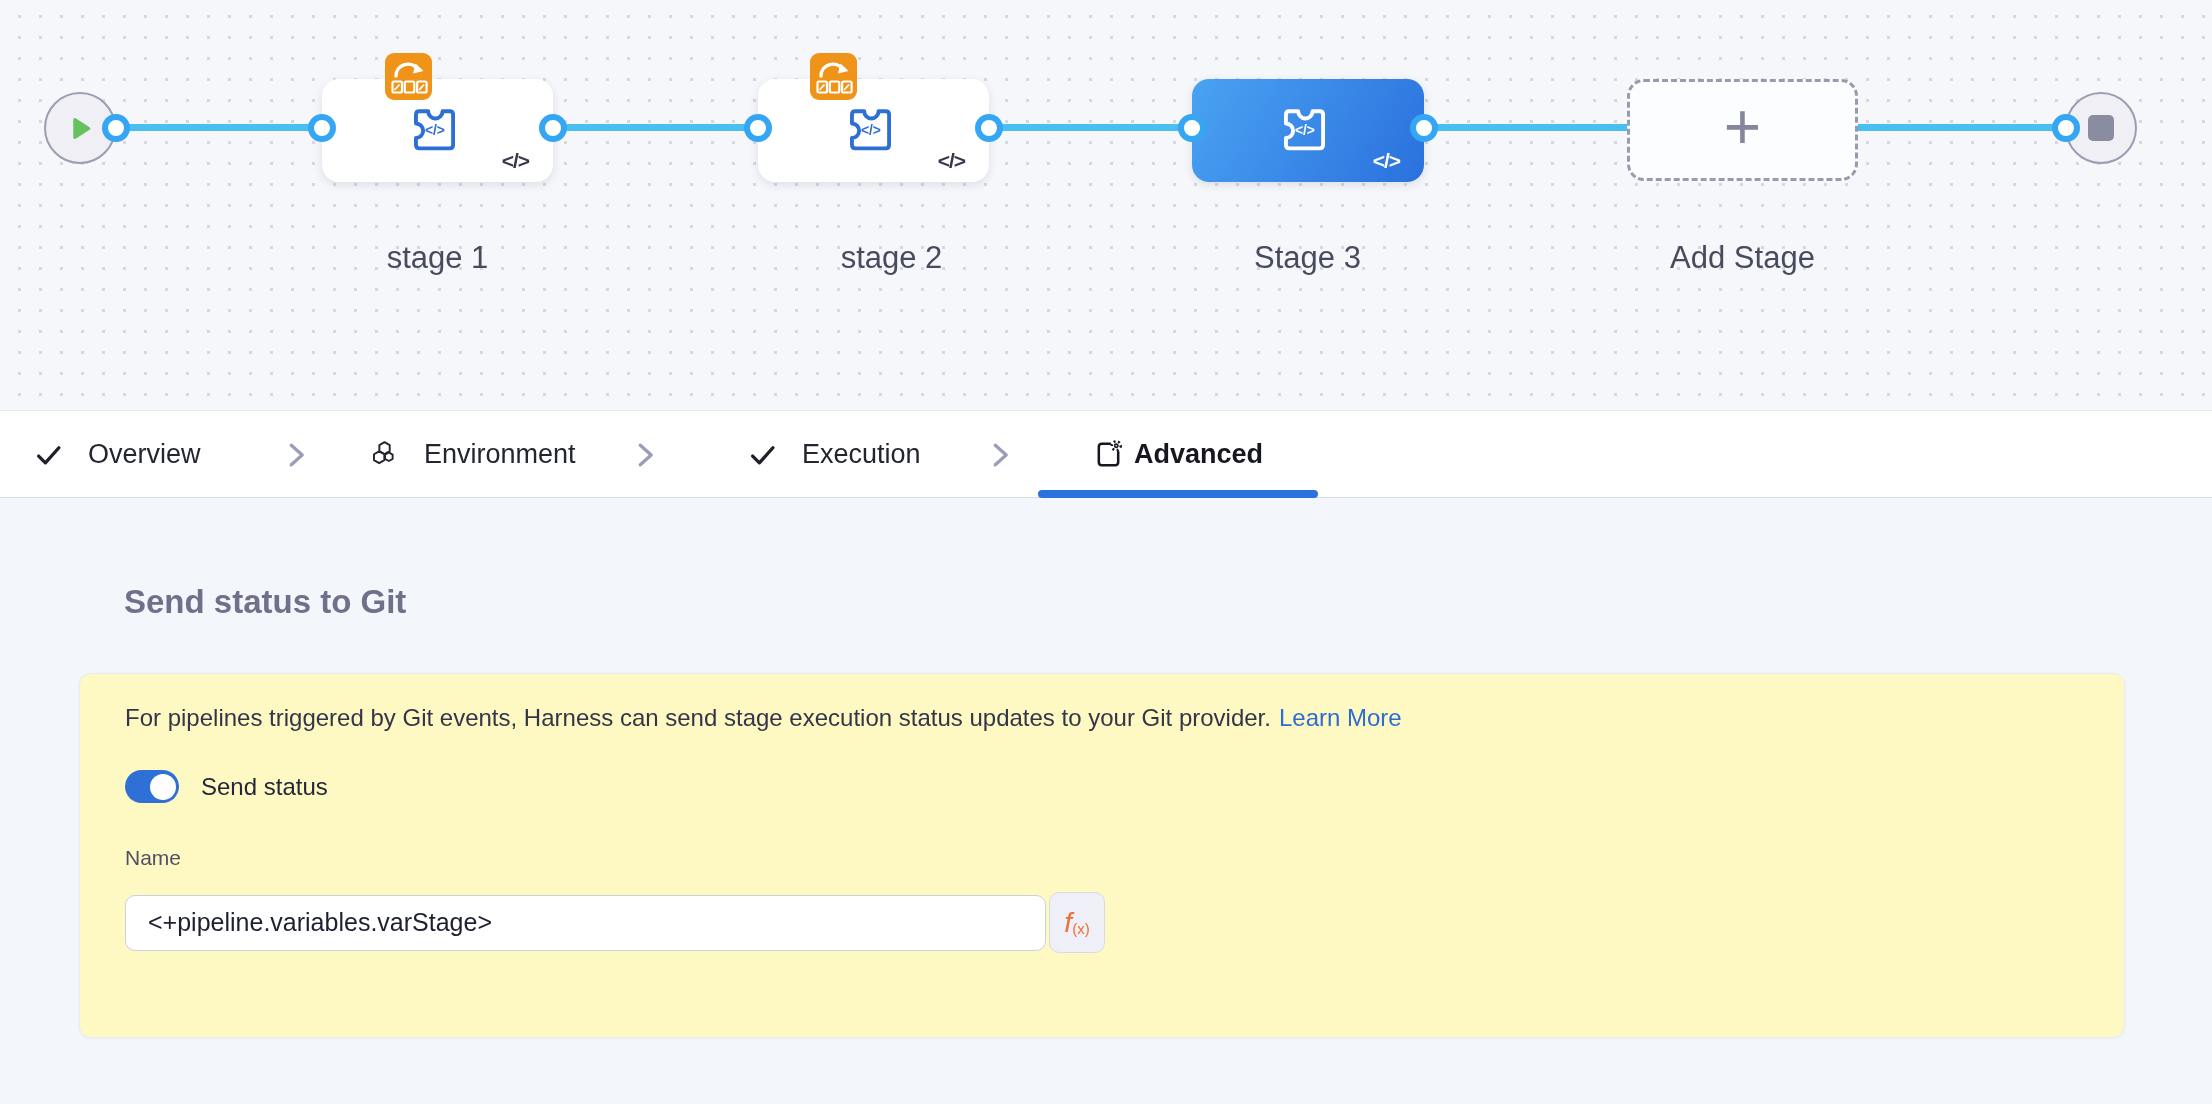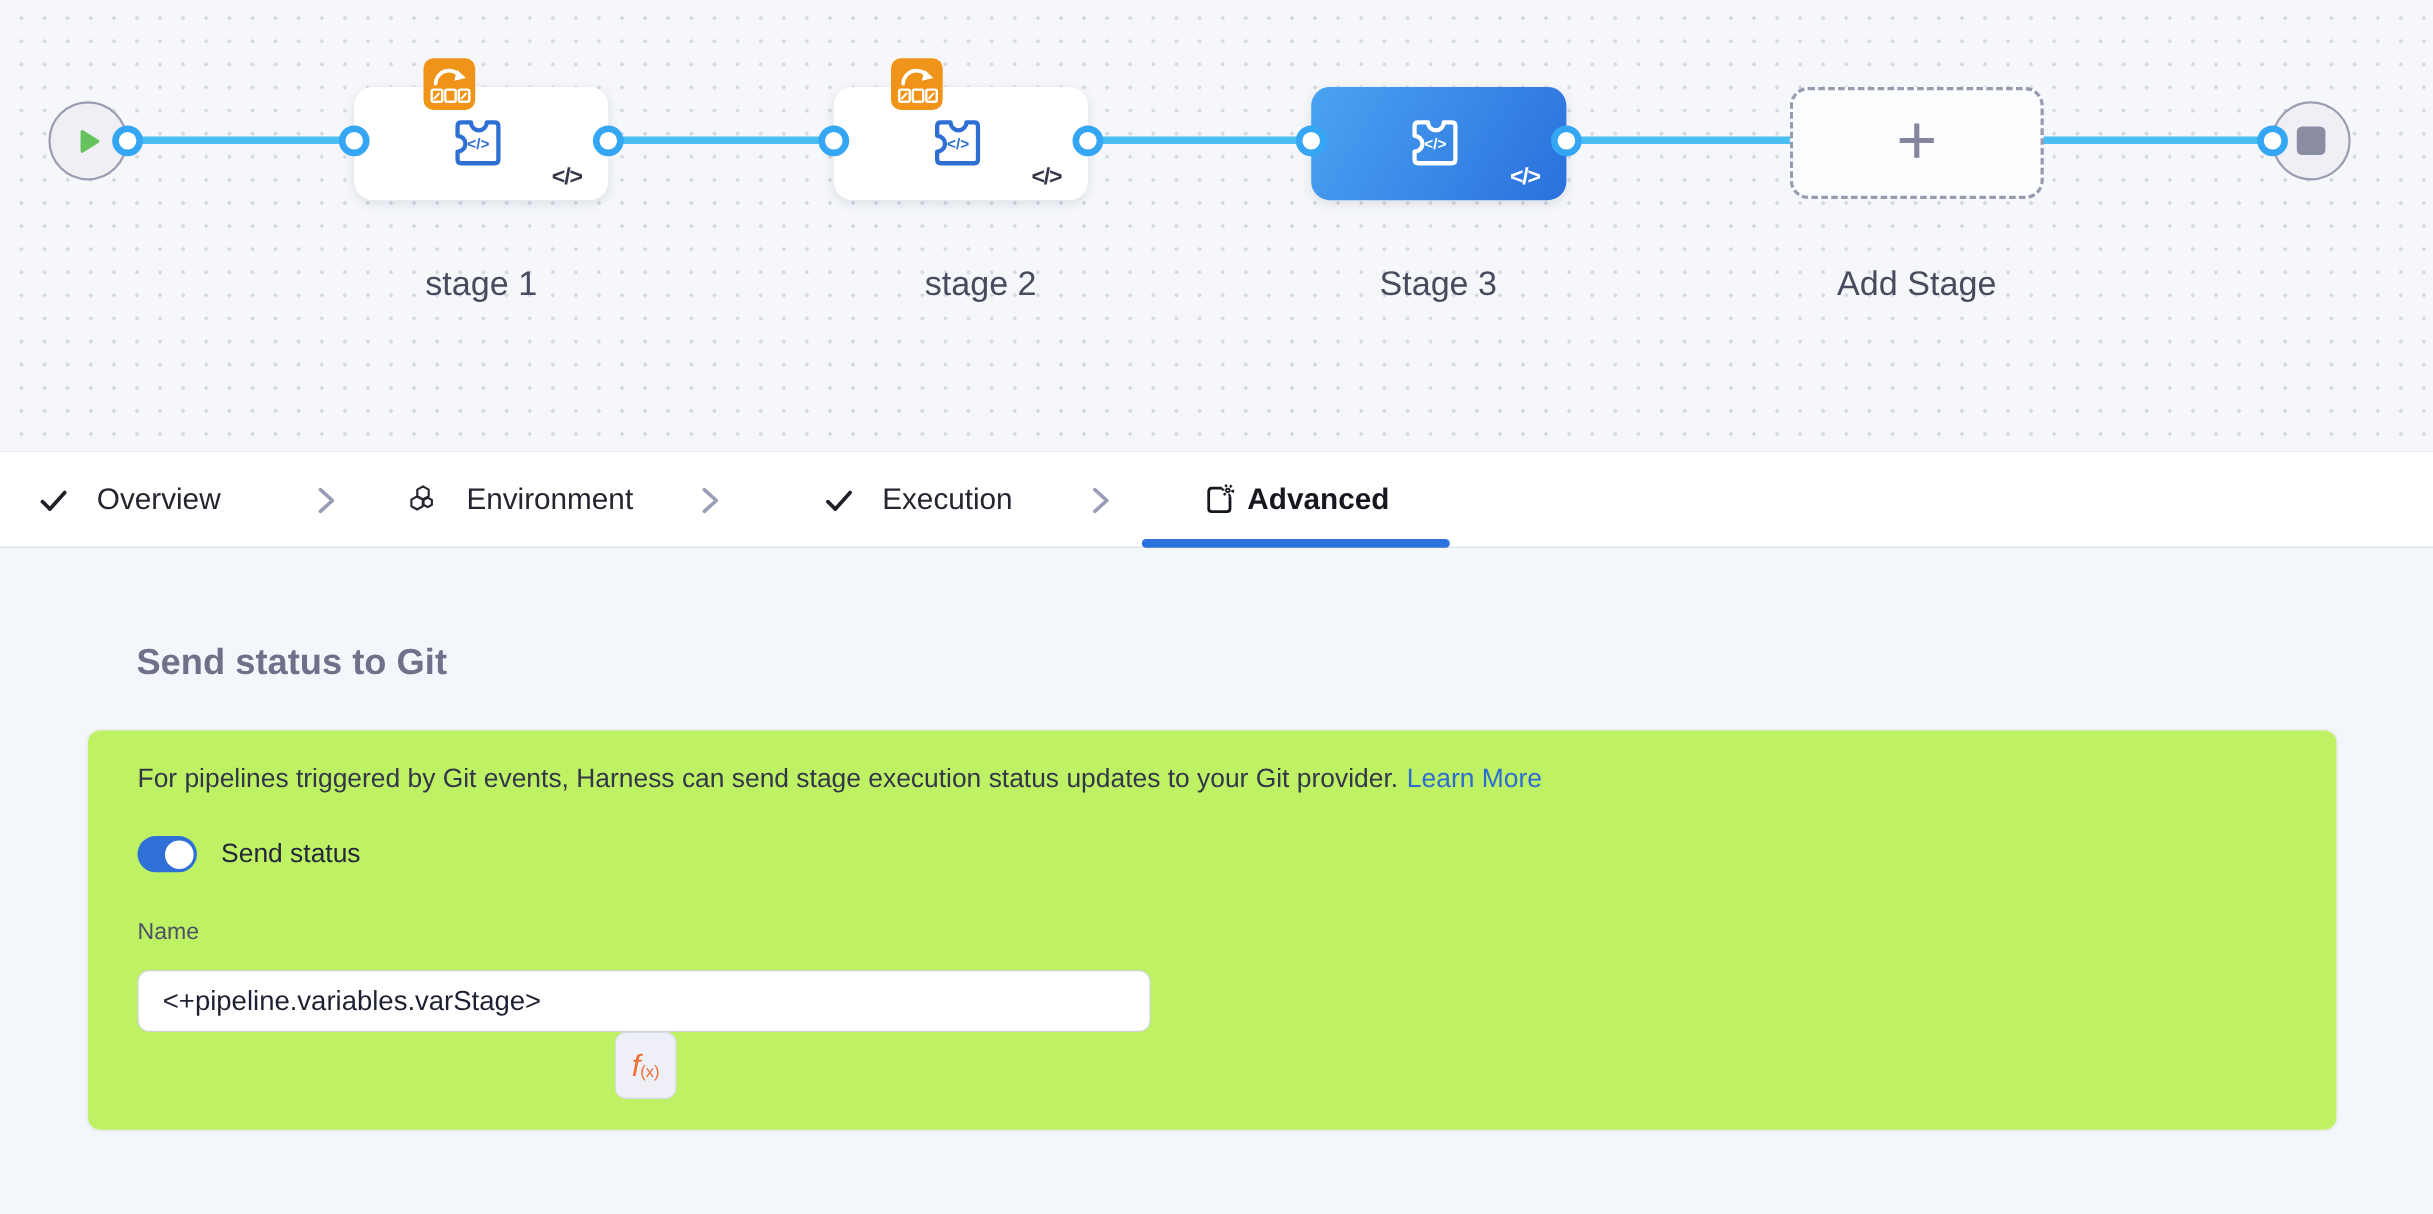--- a/index.html
+++ b/index.html
@@ -38,30 +38,30 @@
   .tab{position:absolute;top:0;height:100%;display:flex;align-items:center;gap:26px;
     font-size:27px;color:#24262f;cursor:default;}
   .tab .tlabel{white-space:nowrap;}
   .tab.active{font-weight:700;color:#16171f;}
   .tab-underline{position:absolute;left:1038px;bottom:-1px;width:280px;height:8px;background:#2b72dc;border-radius:5px;}
   .chev{position:absolute;top:30px;}
 
   
   .content{position:absolute;top:498px;left:0;width:2212px;height:606px;background:#f3f7fb;}
   .panel-title{margin:0;position:absolute;left:124px;top:85px;font-size:33px;font-weight:700;color:#6e7189;}
-  .panel-card{position:absolute;left:79px;top:165px;width:2046px;height:365px;background:#bef264;
+  .panel-card{position:absolute;left:79px;top:175px;width:2046px;height:365px;background:#fef9c3;
     border:1px solid #ebecf2;border-radius:12px;box-shadow:0 1px 3px rgba(96,97,112,.06);}
   .panel-desc{position:absolute;left:45px;top:30px;font-size:24px;color:#333649;white-space:nowrap;}
   .learn-more{color:#2d6cd2;text-decoration:none;margin-left:8px;cursor:pointer;}
   .toggle-row{position:absolute;left:45px;top:96px;display:flex;align-items:center;gap:22px;}
   .toggle{position:relative;width:54px;height:33px;border-radius:17px;background:#2e70d6;cursor:pointer;}
   .toggle .knob{position:absolute;top:3.5px;left:25px;width:26px;height:26px;border-radius:50%;background:#fff;}
   .toggle-label{font-size:24px;color:#24263a;}
   .name-label{position:absolute;left:45px;top:172px;font-size:21px;color:#4e5066;}
-  .input-row{position:absolute;left:45px;top:218px;display:flex;align-items:center;flex-direction:column;}
+  .input-row{position:absolute;left:45px;top:218px;display:flex;align-items:center;}
   .name-input{width:921px;height:56px;border:1.5px solid #cdd0dd;border-radius:10px;background:#fff;
     font-size:25px;color:#1d2030;padding:0 22px;outline:none;}
   .fx-btn{margin-left:3px;width:56px;height:61px;background:#eff0f7;border:1px solid #d8dae6;border-radius:10px;
     display:flex;align-items:center;justify-content:center;color:#ee6e34;cursor:pointer;}
   .fx-f{font-size:28px;font-style:italic;}
   .fx-x{font-size:15px;margin-top:12px;}
 </style>
 </head>
 <body>
 

